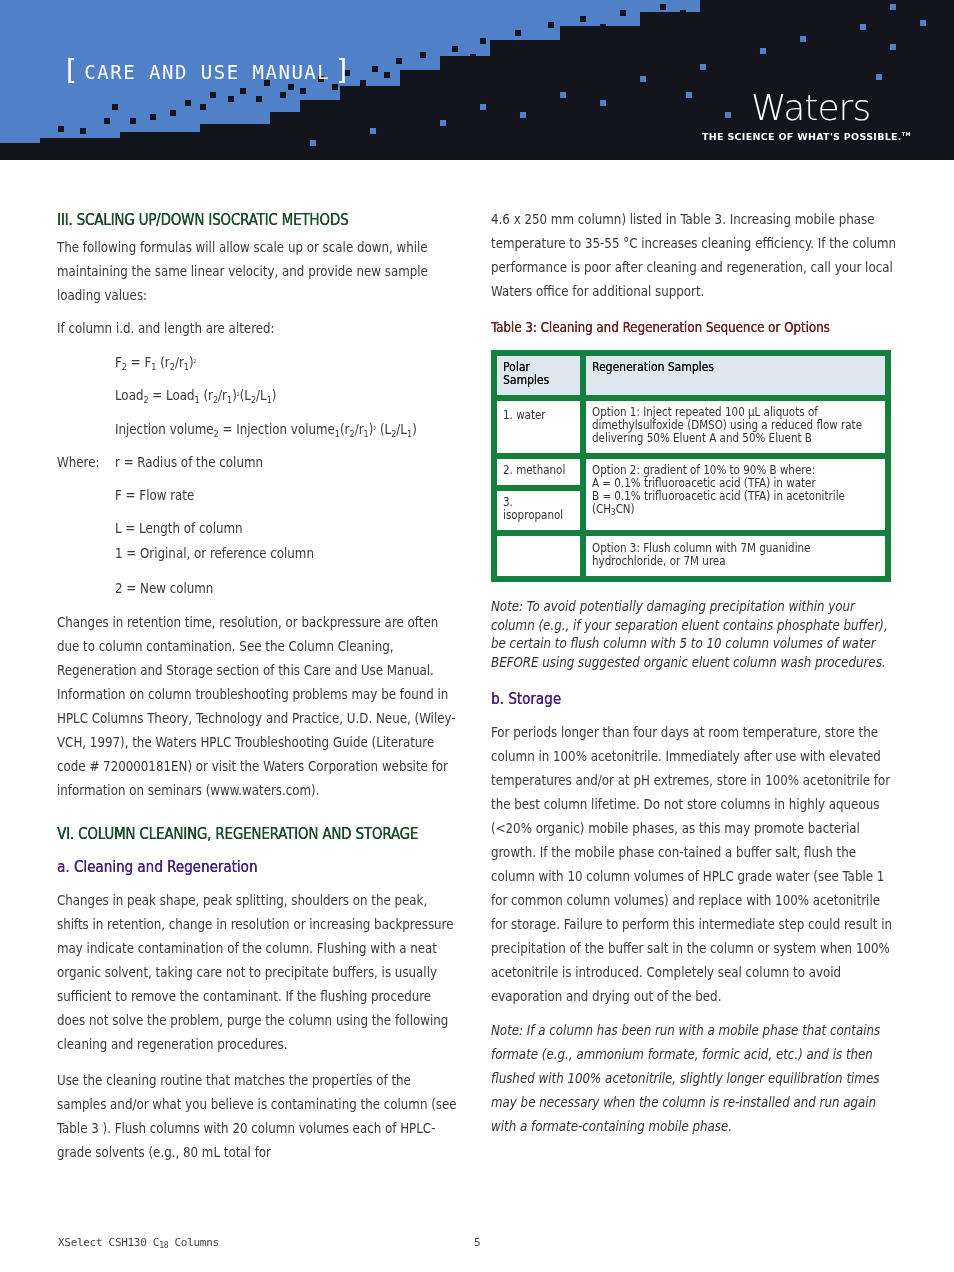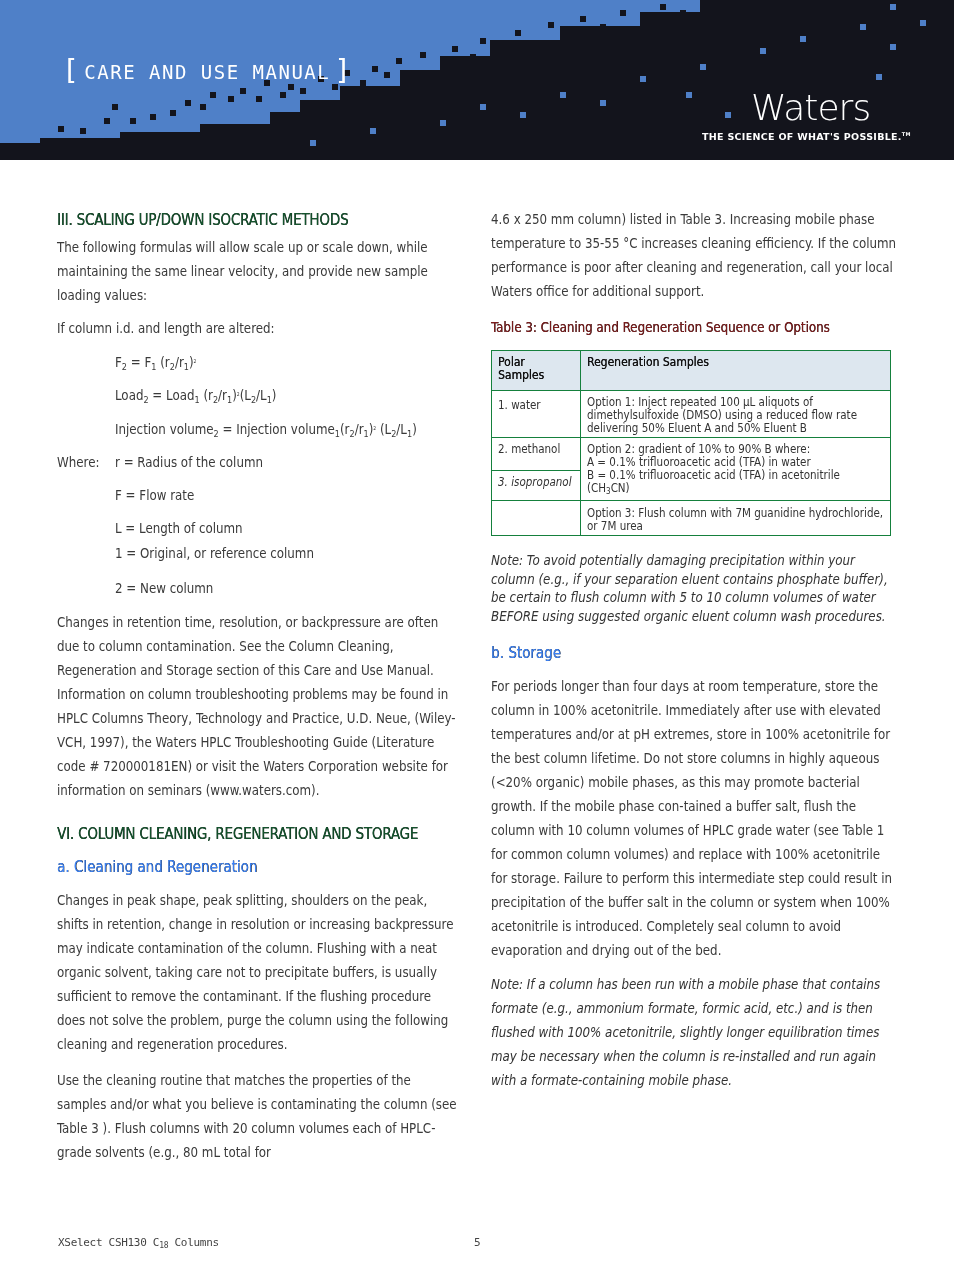--- a/index.html
+++ b/index.html
@@ -15,33 +15,33 @@
   .logo-word { font-family: "DejaVu Sans", sans-serif; font-weight: 200; font-size: 36px; letter-spacing: -1px; margin-left: 49px; line-height: 40px; }
   .logo-tag { font-family: "DejaVu Sans", sans-serif; font-weight: bold; font-size: 9.5px; letter-spacing: 0.3px; margin-top: 3px; white-space: nowrap; }
   .logo-tag sup { font-size: 5px; vertical-align: 4px; }
 
   
   .col { position: absolute; top: 208px; font-size: 13.2px; line-height: 24px; color: #3a3a3a; }
   .col-left { left: 57px; width: 402px; }
   .col-right { left: 491px; width: 408px; }
 
   h2 { font-size: 15px; font-weight: normal; color: #14532d; letter-spacing: -0.2px; text-shadow: 0.3px 0 0 #111; line-height: 24px; }
-  h3 { font-size: 15px; font-weight: normal; color: #3b82f6; text-shadow: 0.3px 0 0 #111; line-height: 24px; }
+  h3 { font-size: 15px; font-weight: normal; color: #4c1d95; text-shadow: 0.3px 0 0 #111; line-height: 24px; }
   p { margin: 0; }
 
   .sub { font-size: 9px; vertical-align: -3px; line-height: 0; }
   .sup { font-size: 5px; vertical-align: 4px; line-height: 0; }
 
   .formula { margin-left: 58px; line-height: 24px; }
   .where-row { display: flex; line-height: 24px; }
   .where-label { width: 58px; flex: none; }
 
   .tbl-caption { font-size: 13.2px; color: #7f1d1d; text-shadow: 0.25px 0 0 #111; line-height: 22px; }
   table { border-collapse: collapse; width: 400px; font-size: 11.5px; line-height: 13px; color: #333; }
-  td, th { border: 1px solid #15803d; vertical-align: top; text-align: left; font-weight: normal; padding: 5px 6px 2px 6px; }
+  td, th { border: 6px solid #15803d; vertical-align: top; text-align: left; font-weight: normal; padding: 5px 6px 8px 6px; }
   th { background: #dde7ef; color: #111; height: 40px; font-size: 12px; text-shadow: 0.2px 0 0 #111; }
   .c1 { width: 89px; }
 
   .note { font-style: italic; font-size: 13.2px; line-height: 18.5px; color: #333; }
   .note2 { font-style: italic; font-size: 13.2px; line-height: 24px; color: #333; }
 
   .footer-left { position: absolute; left: 58px; top: 1236px; font-size: 11px; color: #444; font-family: "DejaVu Sans Mono", "Liberation Mono", monospace; letter-spacing: -0.3px; }
   .footer-page { position: absolute; left: 474px; top: 1236px; font-size: 11px; color: #444; font-family: "DejaVu Sans Mono", "Liberation Mono", monospace; }
 </style>
 </head>
@@ -190,21 +190,21 @@
     </tr>
     <tr>
       <td class="c1" style="height:26px; padding-top:5px;">2. methanol</td>
       <td rowspan="2">
         <div>Option 2: gradient of 10% to 90% B where:</div>
         <div>A = 0.1% trifluoroacetic acid (TFA) in water</div>
         <div><span>B = 0.1% trifluoroacetic acid (TFA) in acetonitrile (CH</span><span style="font-size:8px; vertical-align:-2px;">3</span><span>CN)</span></div>
       </td>
     </tr>
     <tr>
-      <td class="c1" style="height:24px;font-style:italic;">3. isopropanol</td>
+      <td class="c1" style="height:24px;">3. isopropanol</td>
     </tr>
     <tr>
       <td class="c1"></td>
       <td style="padding-top:6px;">Option 3: Flush column with 7M guanidine hydrochloride, or 7M urea</td>
     </tr>
   </tbody>
     </table>
 
   <p class="note" style="margin-top:16px;">Note:  To avoid potentially damaging precipitation within your column (e.g., if your separation eluent contains phosphate buffer), be certain to flush column with 5 to 10 column volumes of water BEFORE using suggested organic eluent column wash procedures.</p>
   <h3 style="margin-top:15px;">b. Storage</h3>

